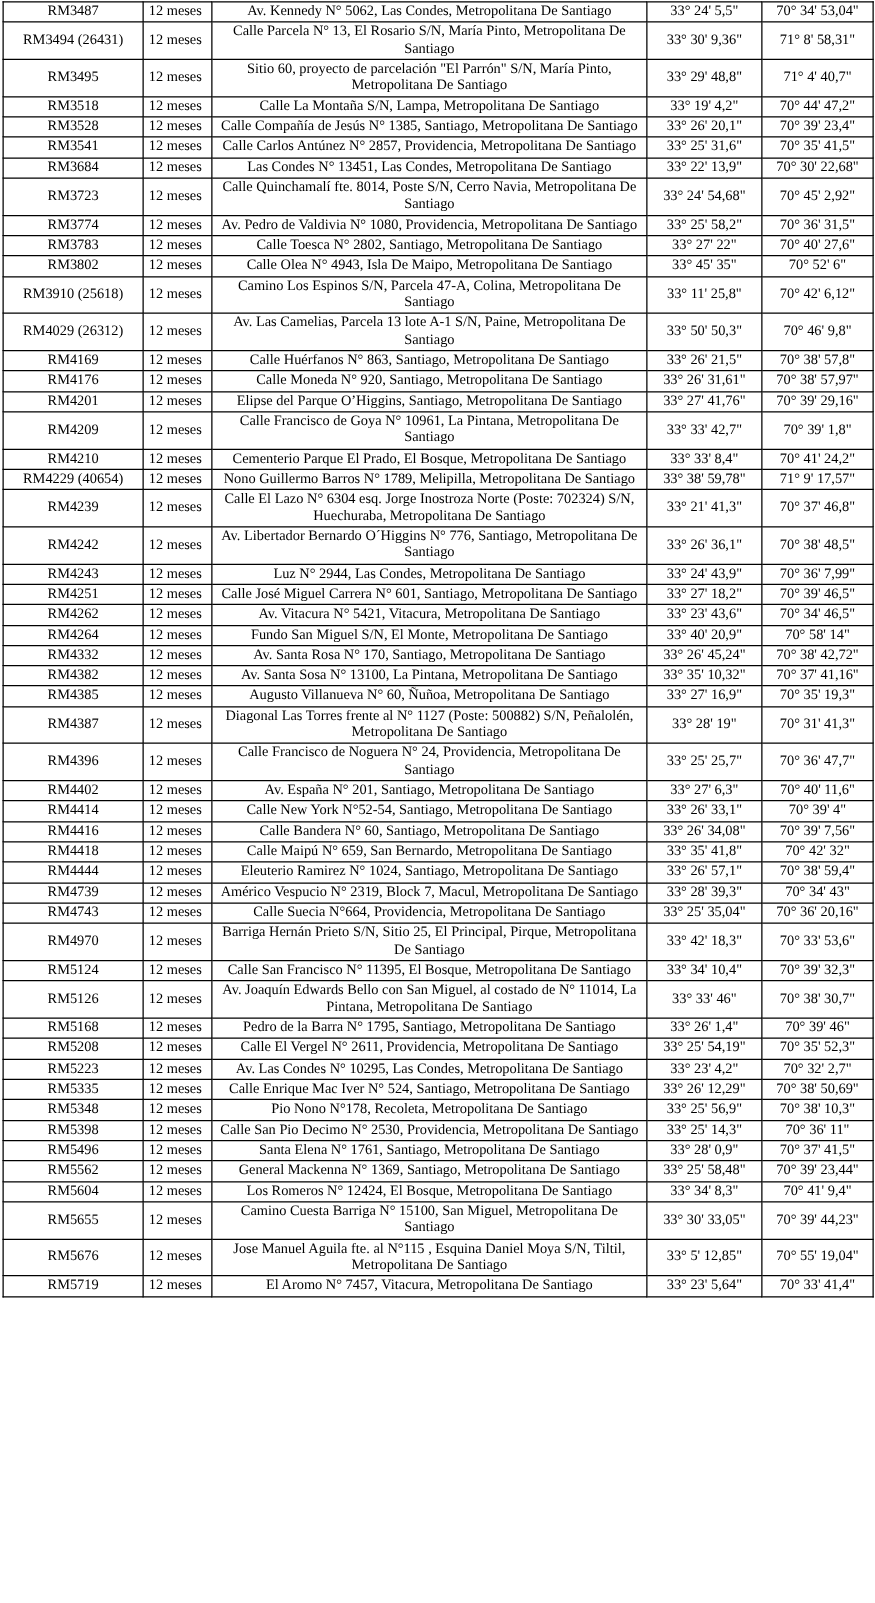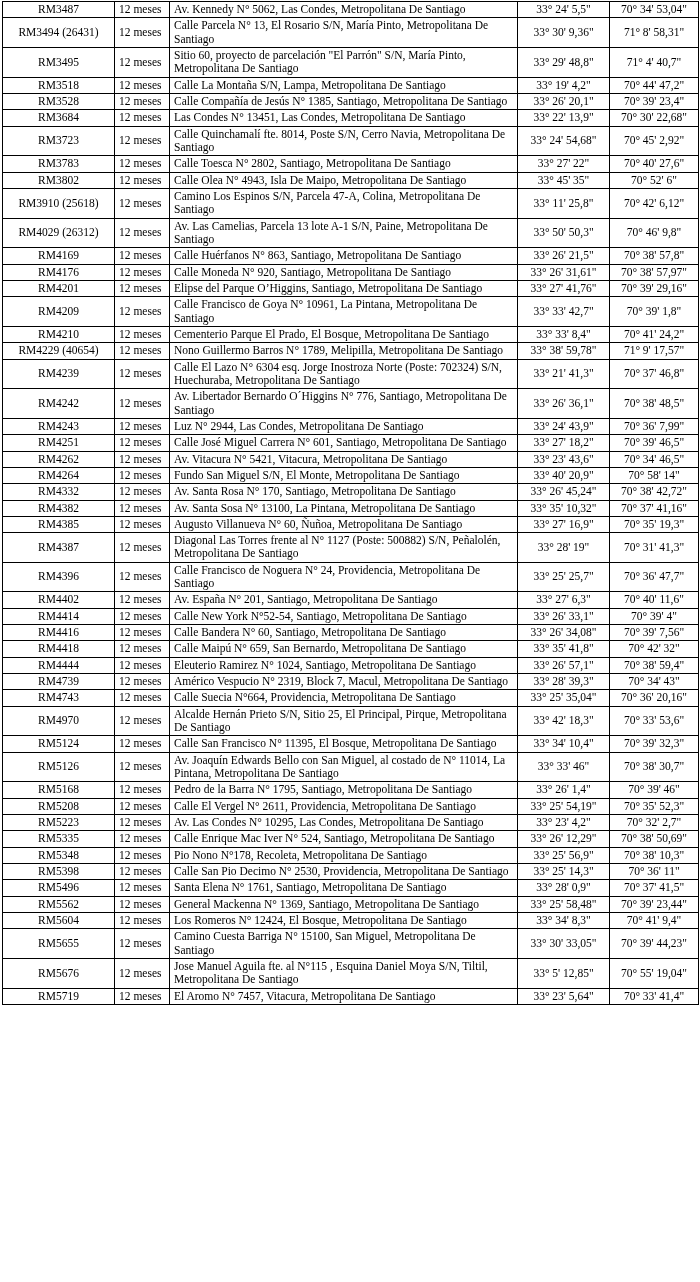--- a/index.html
+++ b/index.html
@@ -31,21 +31,21 @@
     overflow: hidden;
     word-wrap: break-word;
   }
   col.c-id       { width: 112px; }
   col.c-duration { width: 55px;  }
   col.c-address  { width: 348px; }
   col.c-lat      { width: 92px;  }
   col.c-lon      { width: 89px;  }
   td.col-id       { text-align: center; white-space: nowrap; }
   td.col-duration { text-align: left; white-space: nowrap; }
-  td.col-address  { text-align: left; }
+  td.col-address  { text-align: center; }
   td.col-lat      { text-align: center; white-space: nowrap; }
   td.col-lon      { text-align: center; white-space: nowrap; }
 </style>
 </head>
 <body>
 
 <div class="page">
   <table class="coords">
     <colgroup>
       <col class="c-id">
@@ -84,34 +84,48 @@
           <td class="col-lon">70° 44' 47,2"</td>
         </tr>
         <tr>
           <td class="col-id">RM3528</td>
           <td class="col-duration">12 meses</td>
           <td class="col-address">Calle Compañía de Jesús N° 1385, Santiago, Metropolitana De Santiago</td>
           <td class="col-lat">33° 26' 20,1"</td>
           <td class="col-lon">70° 39' 23,4"</td>
         </tr>
         <tr>
+          <td class="col-id">RM3541</td>
+          <td class="col-duration">12 meses</td>
+          <td class="col-address">Calle Carlos Antúnez N° 2857, Providencia, Metropolitana De Santiago</td>
+          <td class="col-lat">33° 25' 31,6"</td>
+          <td class="col-lon">70° 35' 41,5"</td>
+        </tr>
+        <tr>
           <td class="col-id">RM3684</td>
           <td class="col-duration">12 meses</td>
           <td class="col-address">Las Condes N° 13451, Las Condes, Metropolitana De Santiago</td>
           <td class="col-lat">33° 22' 13,9"</td>
           <td class="col-lon">70° 30' 22,68"</td>
         </tr>
         <tr>
           <td class="col-id">RM3723</td>
           <td class="col-duration">12 meses</td>
           <td class="col-address">Calle Quinchamalí fte. 8014, Poste S/N, Cerro Navia, Metropolitana De Santiago</td>
           <td class="col-lat">33° 24' 54,68"</td>
           <td class="col-lon">70° 45' 2,92"</td>
         </tr>
         <tr>
+          <td class="col-id">RM3774</td>
+          <td class="col-duration">12 meses</td>
+          <td class="col-address">Av. Pedro de Valdivia N° 1080, Providencia, Metropolitana De Santiago</td>
+          <td class="col-lat">33° 25' 58,2"</td>
+          <td class="col-lon">70° 36' 31,5"</td>
+        </tr>
+        <tr>
           <td class="col-id">RM3783</td>
           <td class="col-duration">12 meses</td>
           <td class="col-address">Calle Toesca N° 2802, Santiago, Metropolitana De Santiago</td>
           <td class="col-lat">33° 27' 22"</td>
           <td class="col-lon">70° 40' 27,6"</td>
         </tr>
         <tr>
           <td class="col-id">RM3802</td>
           <td class="col-duration">12 meses</td>
           <td class="col-address">Calle Olea N° 4943, Isla De Maipo, Metropolitana De Santiago</td>
@@ -296,21 +310,21 @@
         <tr>
           <td class="col-id">RM4743</td>
           <td class="col-duration">12 meses</td>
           <td class="col-address">Calle Suecia N°664, Providencia, Metropolitana De Santiago</td>
           <td class="col-lat">33° 25' 35,04"</td>
           <td class="col-lon">70° 36' 20,16"</td>
         </tr>
         <tr>
           <td class="col-id">RM4970</td>
           <td class="col-duration">12 meses</td>
-          <td class="col-address">Alcalde Hernán Prieto S/N, Sitio 25, El Principal, Pirque, Metropolitana De Santiago</td>
+          <td class="col-address">Barriga Hernán Prieto S/N, Sitio 25, El Principal, Pirque, Metropolitana De Santiago</td>
           <td class="col-lat">33° 42' 18,3"</td>
           <td class="col-lon">70° 33' 53,6"</td>
         </tr>
         <tr>
           <td class="col-id">RM5124</td>
           <td class="col-duration">12 meses</td>
           <td class="col-address">Calle San Francisco N° 11395, El Bosque, Metropolitana De Santiago</td>
           <td class="col-lat">33° 34' 10,4"</td>
           <td class="col-lon">70° 39' 32,3"</td>
         </tr>

